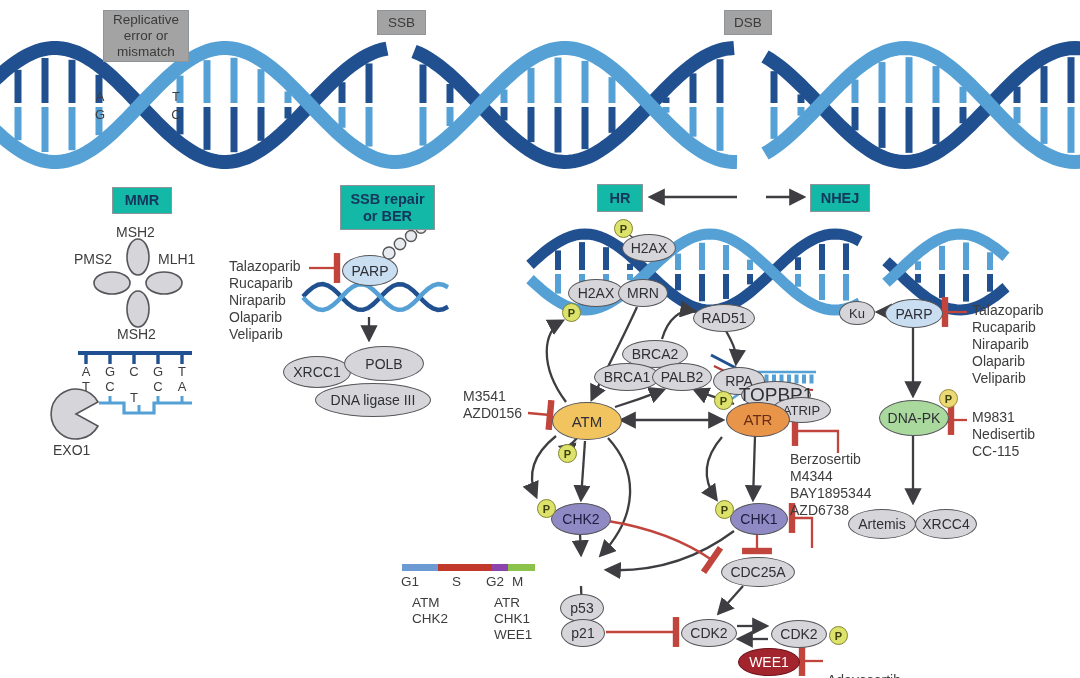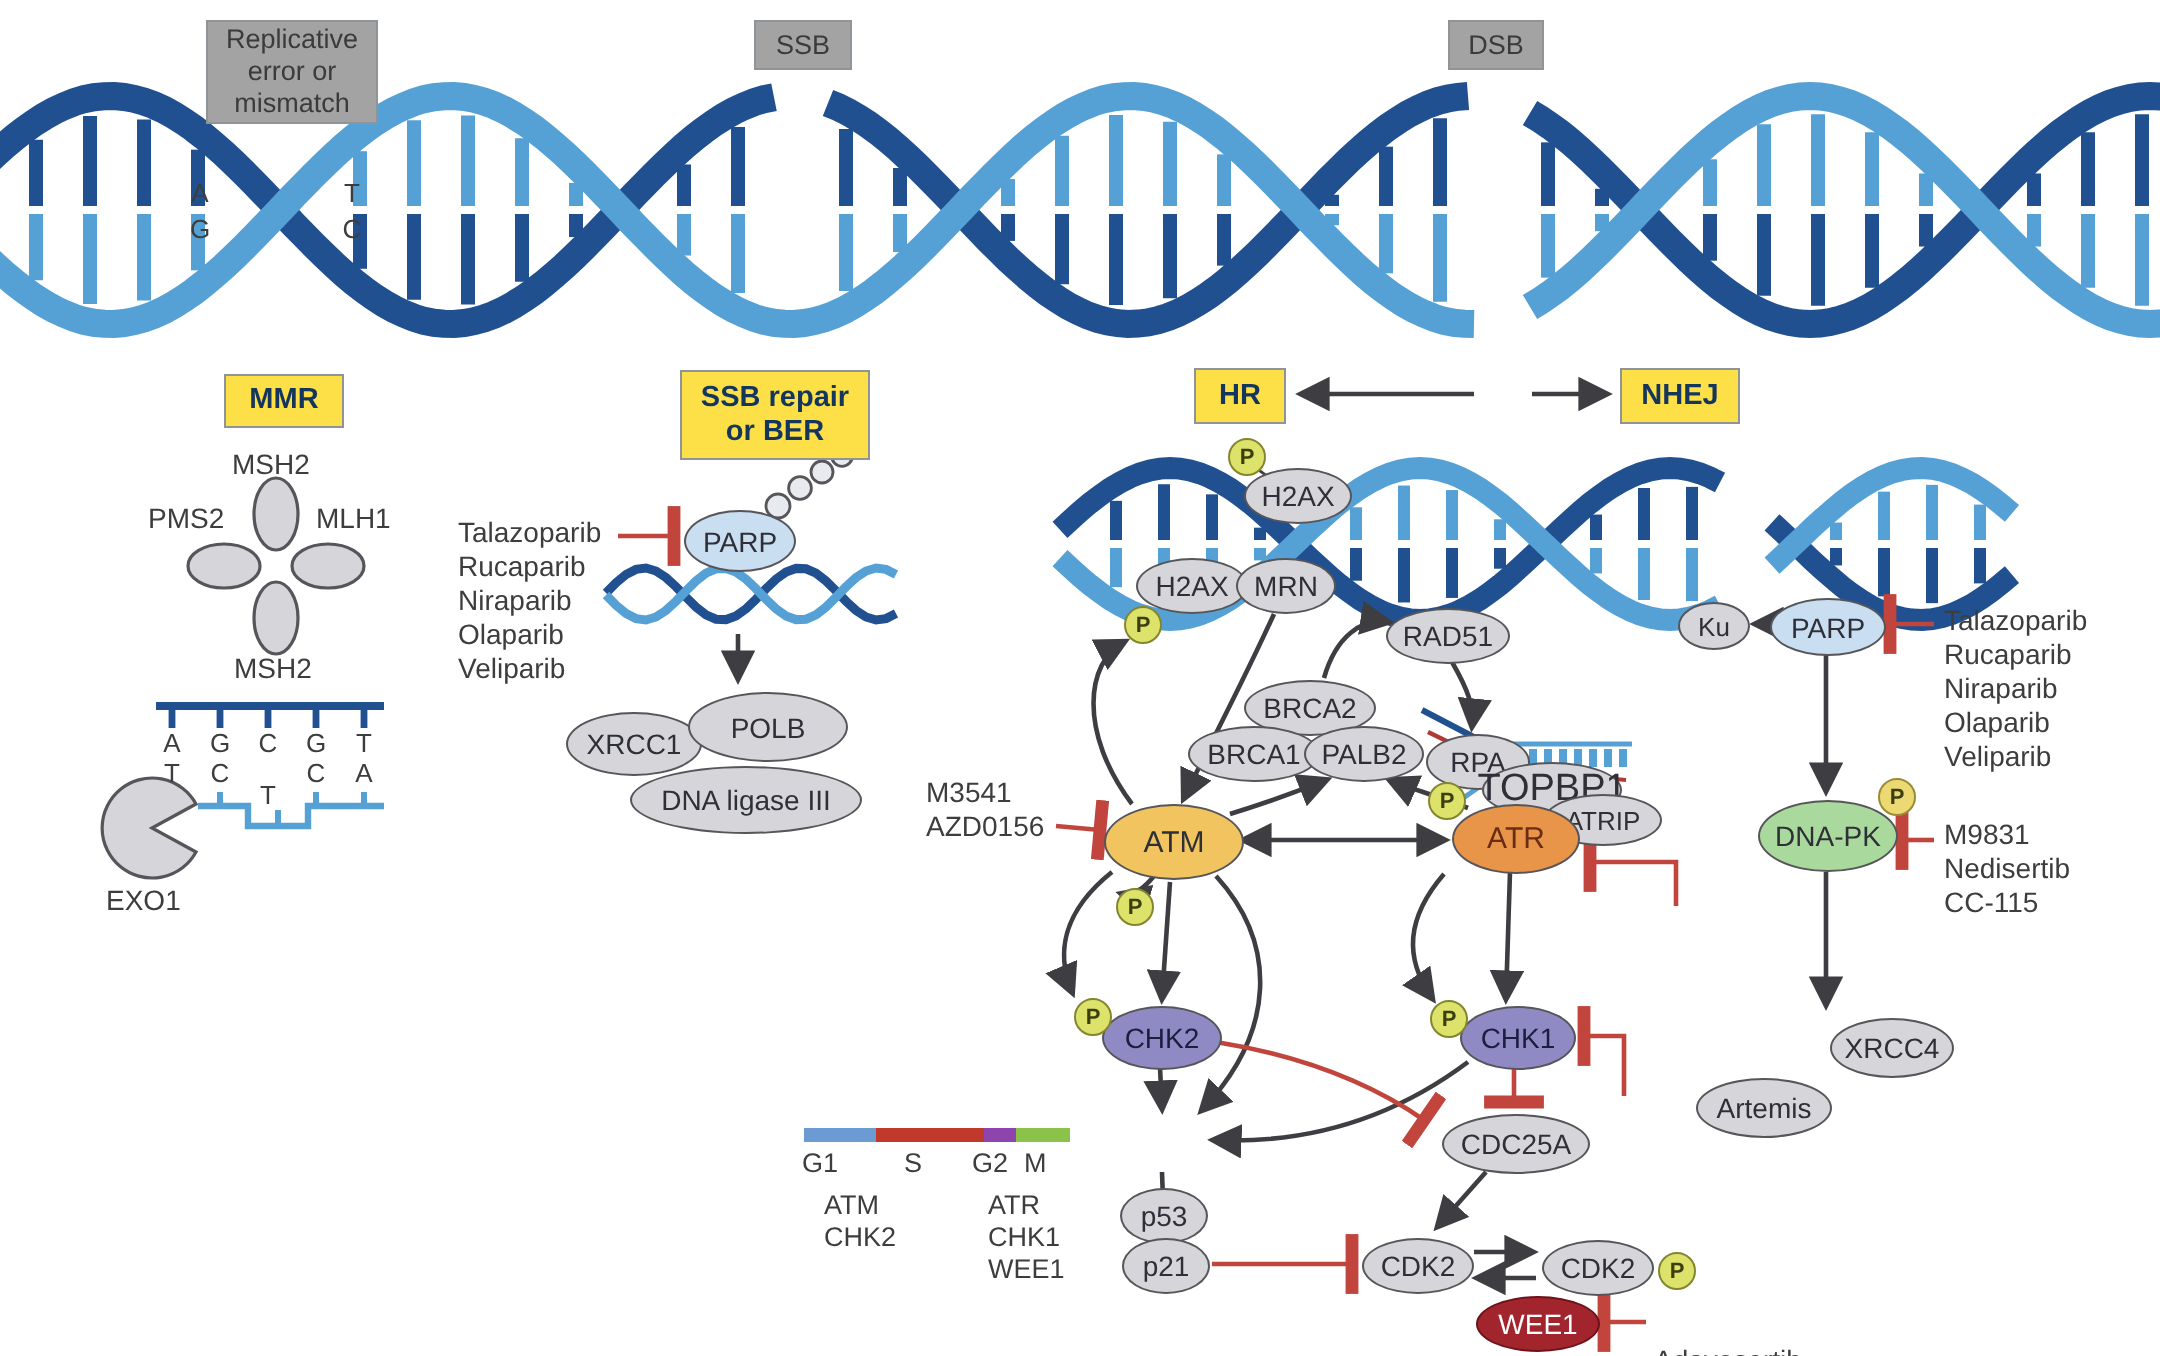--- a/index.html
+++ b/index.html
@@ -9,21 +9,21 @@
   .node{position:absolute;border:1.6px solid #55555a;border-radius:50%;display:flex;
         align-items:center;justify-content:center;font-size:14px;color:#2f2f38;
         background:#d6d6da;white-space:nowrap;}
   .badge{position:absolute;width:17px;height:17px;border-radius:50%;background:#dce26a;
          border:1.5px solid #83862f;display:flex;align-items:center;justify-content:center;
          font-size:11px;font-weight:bold;color:#3c3f10;z-index:5;}
   .badge.yellow{background:#ecd973;border-color:#9a8c35;}
   .box{position:absolute;border:1.2px solid #8f9499;display:flex;align-items:center;
        justify-content:center;text-align:center;white-space:pre-line;}
   .cream{background:#a3a3a3;color:#3b3b3b;font-size:13.5px;line-height:16px;}
-  .blue{background:#fde047;color:#14365c;font-weight:bold;font-size:14.5px;line-height:17px;}
+  .blue{background:#14b8a6;color:#14365c;font-weight:bold;font-size:14.5px;line-height:17px;}
   .drug{position:absolute;white-space:pre-line;font-size:14px;line-height:17px;color:#3d3d3d;}
   .lbl{position:absolute;font-size:14px;color:#3d3d3d;white-space:nowrap;}
   .base{position:absolute;width:14px;text-align:center;font-size:13px;color:#3d3d3d;}
   .ccseg{height:7px;display:inline-block;vertical-align:top;}
   #ccbar{position:absolute;left:402px;top:564px;width:133px;height:7px;font-size:0;}
   .cclab{position:absolute;font-size:13.5px;color:#3d3d3d;}
   .ccgrp{position:absolute;font-size:13.5px;line-height:16px;color:#3d3d3d;white-space:pre-line;}
 </style>
 </head>
 <body>
@@ -272,21 +272,21 @@
 <div class="node" style="left:652px;top:363px;width:58px;height:26px;">PALB2</div>
 <div class="node" style="left:713px;top:367px;width:50px;height:26px;">RPA</div>
 <div class="node" style="left:741px;top:381px;width:68px;height:26px;font-size:19px;">TOPBP1</div>
 <div class="node" style="left:772px;top:397px;width:57px;height:24px;font-size:13px;">ATRIP</div>
 <div class="node" style="left:552px;top:402px;width:68px;height:36px;background:#f2c45f;font-size:15px;">ATM</div>
 <div class="node" style="left:726px;top:402px;width:62px;height:33px;background:#e8954a;color:#6a2c15;font-size:15px;">ATR</div>
 
 <div class="node" style="left:839px;top:301px;width:34px;height:22px;font-size:13px;">Ku</div>
 <div class="node" style="left:885px;top:299px;width:56px;height:27px;background:#c9def1;">PARP</div>
 <div class="node" style="left:879px;top:400px;width:68px;height:34px;background:#a9d99c;">DNA-PK</div>
-<div class="node" style="left:848px;top:509px;width:66px;height:28px;margin-top:30px;">Artemis</div>
+<div class="node" style="left:848px;top:509px;width:66px;height:28px;">Artemis</div>
 <div class="node" style="left:915px;top:509px;width:60px;height:28px;">XRCC4</div>
 
 <div class="node" style="left:551px;top:503px;width:58px;height:30px;background:#8f8ac4;color:#1d1d40;">CHK2</div>
 <div class="node" style="left:730px;top:503px;width:56px;height:30px;background:#8f8ac4;color:#1d1d40;">CHK1</div>
 <div class="node" style="left:560px;top:559px;width:42px;height:26px;margin-top:35px;">p53</div>
 <div class="node" style="left:561px;top:619px;width:42px;height:26px;">p21</div>
 <div class="node" style="left:721px;top:557px;width:72px;height:28px;">CDC25A</div>
 <div class="node" style="left:681px;top:619px;width:54px;height:26px;">CDK2</div>
 <div class="node" style="left:771px;top:620px;width:54px;height:26px;">CDK2</div>
 <div class="node" style="left:738px;top:648px;width:60px;height:26px;background:#a2242c;color:#fff;border-color:#6d121a;">WEE1</div>
@@ -300,20 +300,24 @@
 <div class="badge yellow" style="left:939px;top:389px;">P</div>
 <div class="badge" style="left:829px;top:626px;">P</div>
 
 <div class="drug" style="left:229px;top:258px;">Talazoparib
 Rucaparib
 Niraparib
 Olaparib
 Veliparib</div>
 <div class="drug" style="left:463px;top:388px;">M3541
 AZD0156</div>
+<div class="drug" style="left:790px;top:451px;">Berzosertib
+M4344
+BAY1895344
+AZD6738</div>
 <div class="drug" style="left:972px;top:302px;">Talazoparib
 Rucaparib
 Niraparib
 Olaparib
 Veliparib</div>
 <div class="drug" style="left:972px;top:409px;">M9831
 Nedisertib
 CC-115</div>
 <div class="drug" style="left:827px;top:672px;">Adavosertib</div>
 

